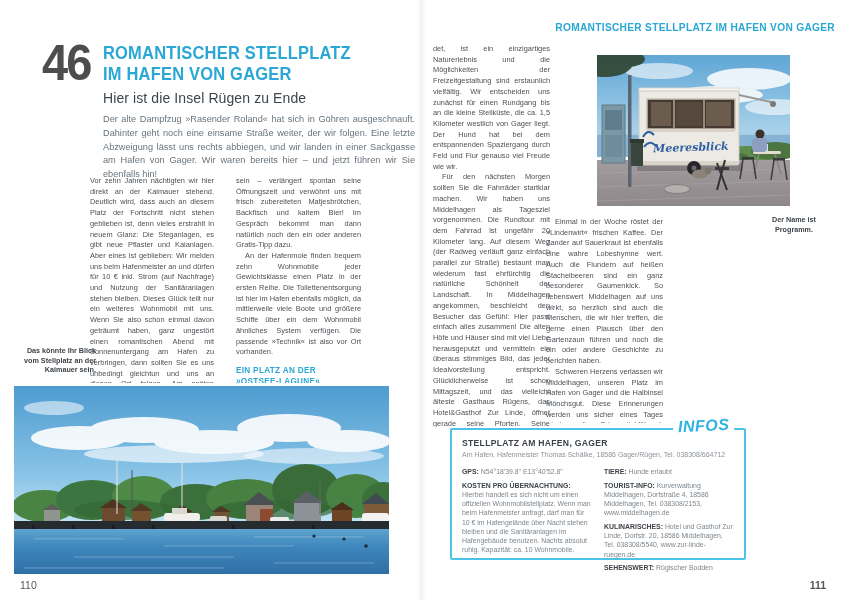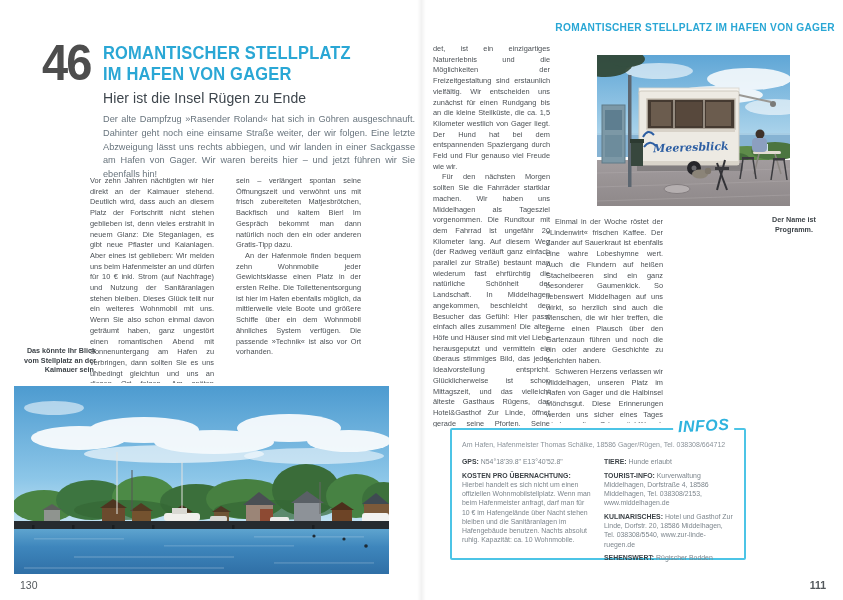--- a/index.html
+++ b/index.html
@@ -99,20 +99,21 @@
   <div class="abs spot-subtitle">Hier ist die Insel Rügen zu Ende</div>
   <div class="abs intro">Der alte Dampfzug »Rasender Roland« hat sich in Göhren ausgeschnauft. Dahinter geht noch eine einsame Straße weiter, der wir folgen. Eine letzte Abzweigung lässt uns rechts abbiegen, und wir landen in einer Sackgasse am Hafen von Gager. Wir waren bereits hier – und jetzt führen wir Sie ebenfalls hin!</div>
 
   <div id="col1" class="abs bodycol">
     <p>Vor zehn Jahren nächtigten wir hier direkt an der Kaimauer stehend. Deutlich wird, dass auch an diesem Platz der Fortschritt nicht stehen geblieben ist, denn vieles erstrahlt in neuem Glanz: Die Steganlagen, es gibt neue Pflaster und Kaianlagen. Aber eines ist geblieben: Wir melden uns beim Hafenmeister an und dürfen für 10 € inkl. Strom (auf Nachfrage) und Nutzung der Sanitäranlagen stehen bleiben. Dieses Glück teilt nur ein weiteres Wohnmobil mit uns. Wenn Sie also schon einmal davon geträumt haben, ganz ungestört einen romantischen Abend mit Sonnenuntergang am Hafen zu verbringen, dann sollten Sie es uns unbedingt gleichtun und uns an diesen Ort folgen. Am späten Nachmittag sind wir mit einigen Bootsführern quasi unter uns! Karl vom Fischimbiss Meeresblick – passender kann der Name nicht</p>
   </div>
 
   <div id="col2" class="abs bodycol">
     <p>sein – verlängert spontan seine Öffnungszeit und verwöhnt uns mit frisch zubereiteten Matjesbrötchen, Backfisch und kaltem Bier! Im Gespräch bekommt man dann natürlich noch den ein oder anderen Gratis-Tipp dazu.</p>
     <p class="indent">An der Hafenmole finden bequem zehn Wohnmobile jeder Gewichtsklasse einen Platz in der ersten Reihe. Die Toilettenentsorgung ist hier im Hafen ebenfalls möglich, da mittlerweile viele Boote und größere Schiffe über ein dem Wohnmobil ähnliches System verfügen. Die passende »Technik« ist also vor Ort vorhanden.</p>
+    <p class="col-heading">EIN PLATZ AN DER »OSTSEE-LAGUNE«</p>
 
   </div>
 
   <div id="caption-left" class="abs caption">Das könnte Ihr Blick vom Stellplatz an der Kaimauer sein.</div>
 
   <div id="photo-left" class="abs photo">
     <svg width="375" height="188" viewBox="0 0 375 188">
       <defs>
         <linearGradient id="lg-sky" x1="0" y1="0" x2="0" y2="1">
           <stop offset="0" stop-color="#4d9bd0"></stop>
@@ -201,21 +202,21 @@
           <rect x="260" y="176" width="100" height="1.8"></rect>
       </g>
       <g fill="#1e2a33">
         <circle cx="300" cy="150" r="1.6"></circle>
           <circle cx="330" cy="153" r="1.6"></circle>
           <circle cx="352" cy="160" r="1.8"></circle>
       </g>
     </svg>
   </div>
 
-  <div id="pagenum-left" class="abs pagenum">130</div>
+  <div id="pagenum-left" class="abs pagenum">110</div>
 
   <div id="gutter" class="abs"></div>
 
   <div id="running-head" class="abs">ROMANTISCHER STELLPLATZ IM HAFEN VON GAGER</div>
 
   <div id="colA" class="abs bodycol">
     <p>det, ist ein einzigartiges Naturerlebnis und die Möglichkeiten der Freizeitgestaltung sind erstaunlich vielfältig. Wir entscheiden uns zunächst für einen Rundgang bis an die kleine Steilküste, die ca. 1,5 Kilometer westlich von Gager liegt. Der Hund hat bei dem entspannenden Spaziergang durch Feld und Flur genauso viel Freude wie wir.</p>
     <p class="indent">Für den nächsten Morgen sollten Sie die Fahrräder startklar machen. Wir haben uns Middelhagen als Tagesziel vorgenommen. Die Rundtour mit dem Fahrrad ist ungefähr 20 Kilometer lang. Auf diesem Weg (der Radweg verläuft ganz einfach parallel zur Straße) bestaunt man wiederum fast ehrfürchtig die natürliche Schönheit der Landschaft. In Middelhagen angekommen, beschleicht den Besucher das Gefühl: Hier passt einfach alles zusammen! Die alten Höfe und Häuser sind mit viel Liebe herausgeputzt und vermitteln ein überaus stimmiges Bild, das jeder Idealvorstellung entspricht. Glücklicherweise ist schon Mittagszeit, und das vielleicht älteste Gasthaus Rügens, das Hotel&amp;Gasthof Zur Linde, öffnet gerade seine Pforten. Seine Geschichte begann als Dorfkrug bereits um das Jahr 1400. Damit ist der Gasthof so alt wie die Dorfkirche, und hat schon so manchen Sturm überstanden. Unverputzte Ziegelsteinmauern, rustikaler Holzfußboden sowie das passende Mobiliar sorgen für eine historische Atmosphäre. Im Mittelalter, so behauptet der heutige Lindenwirt Steffen Leistert, hätten hier sogar Gerichtsverhandlungen stattgefunden. Die beiden Linden vor der Tür, die dem Biergartenbesucher angenehmen</p>
   </div>
 
@@ -313,20 +314,21 @@
         <line x1="120" y1="108" x2="130" y2="135" stroke="#323236" stroke-width="2"></line>
         <rect x="118" y="112" width="14" height="3" fill="#3a3a3e"></rect>
       </g>
     </svg>
   </div>
 
   <div id="caption-right" class="abs caption">Der Name ist Programm.</div>
 
   <div id="infos-box" class="abs">
     <div id="infos-label">INFOS</div>
+    <div class="infos-name">STELLPLATZ AM HAFEN, GAGER</div>
     <div class="infos-address">Am Hafen, Hafenmeister Thomas Schälke, 18586 Gager/Rügen, Tel. 038308/664712</div>
     <div class="infos-cols">
       <div class="infos-col">
         <p><b>GPS:</b> <span>N54°18'39.8" E13°40'52.8"</span></p>
         <p><b>KOSTEN PRO ÜBERNACHTUNG:</b> <span>Hierbei handelt es sich nicht um einen offiziellen Wohnmobilstellplatz. Wenn man beim Hafenmeister anfragt, darf man für 10 € im Hafengelände über Nacht stehen bleiben und die Sanitäranlagen im Hafengebäude benutzen. Nachts absolut ruhig. Kapazität: ca. 10 Wohnmobile.</span></p>
       </div>
       <div class="infos-col">
         <p><b>TIERE:</b> <span>Hunde erlaubt</span></p>
         <p><b>TOURIST-INFO:</b> <span>Kurverwaltung Middelhagen, Dorfstraße 4, 18586 Middelhagen, Tel. 038308/2153, www.middelhagen.de</span></p>
         <p><b>KULINARISCHES:</b> <span>Hotel und Gasthof Zur Linde, Dorfstr. 20, 18586 Middelhagen, Tel. 038308/5540, www.zur-linde-ruegen.de</span></p>

